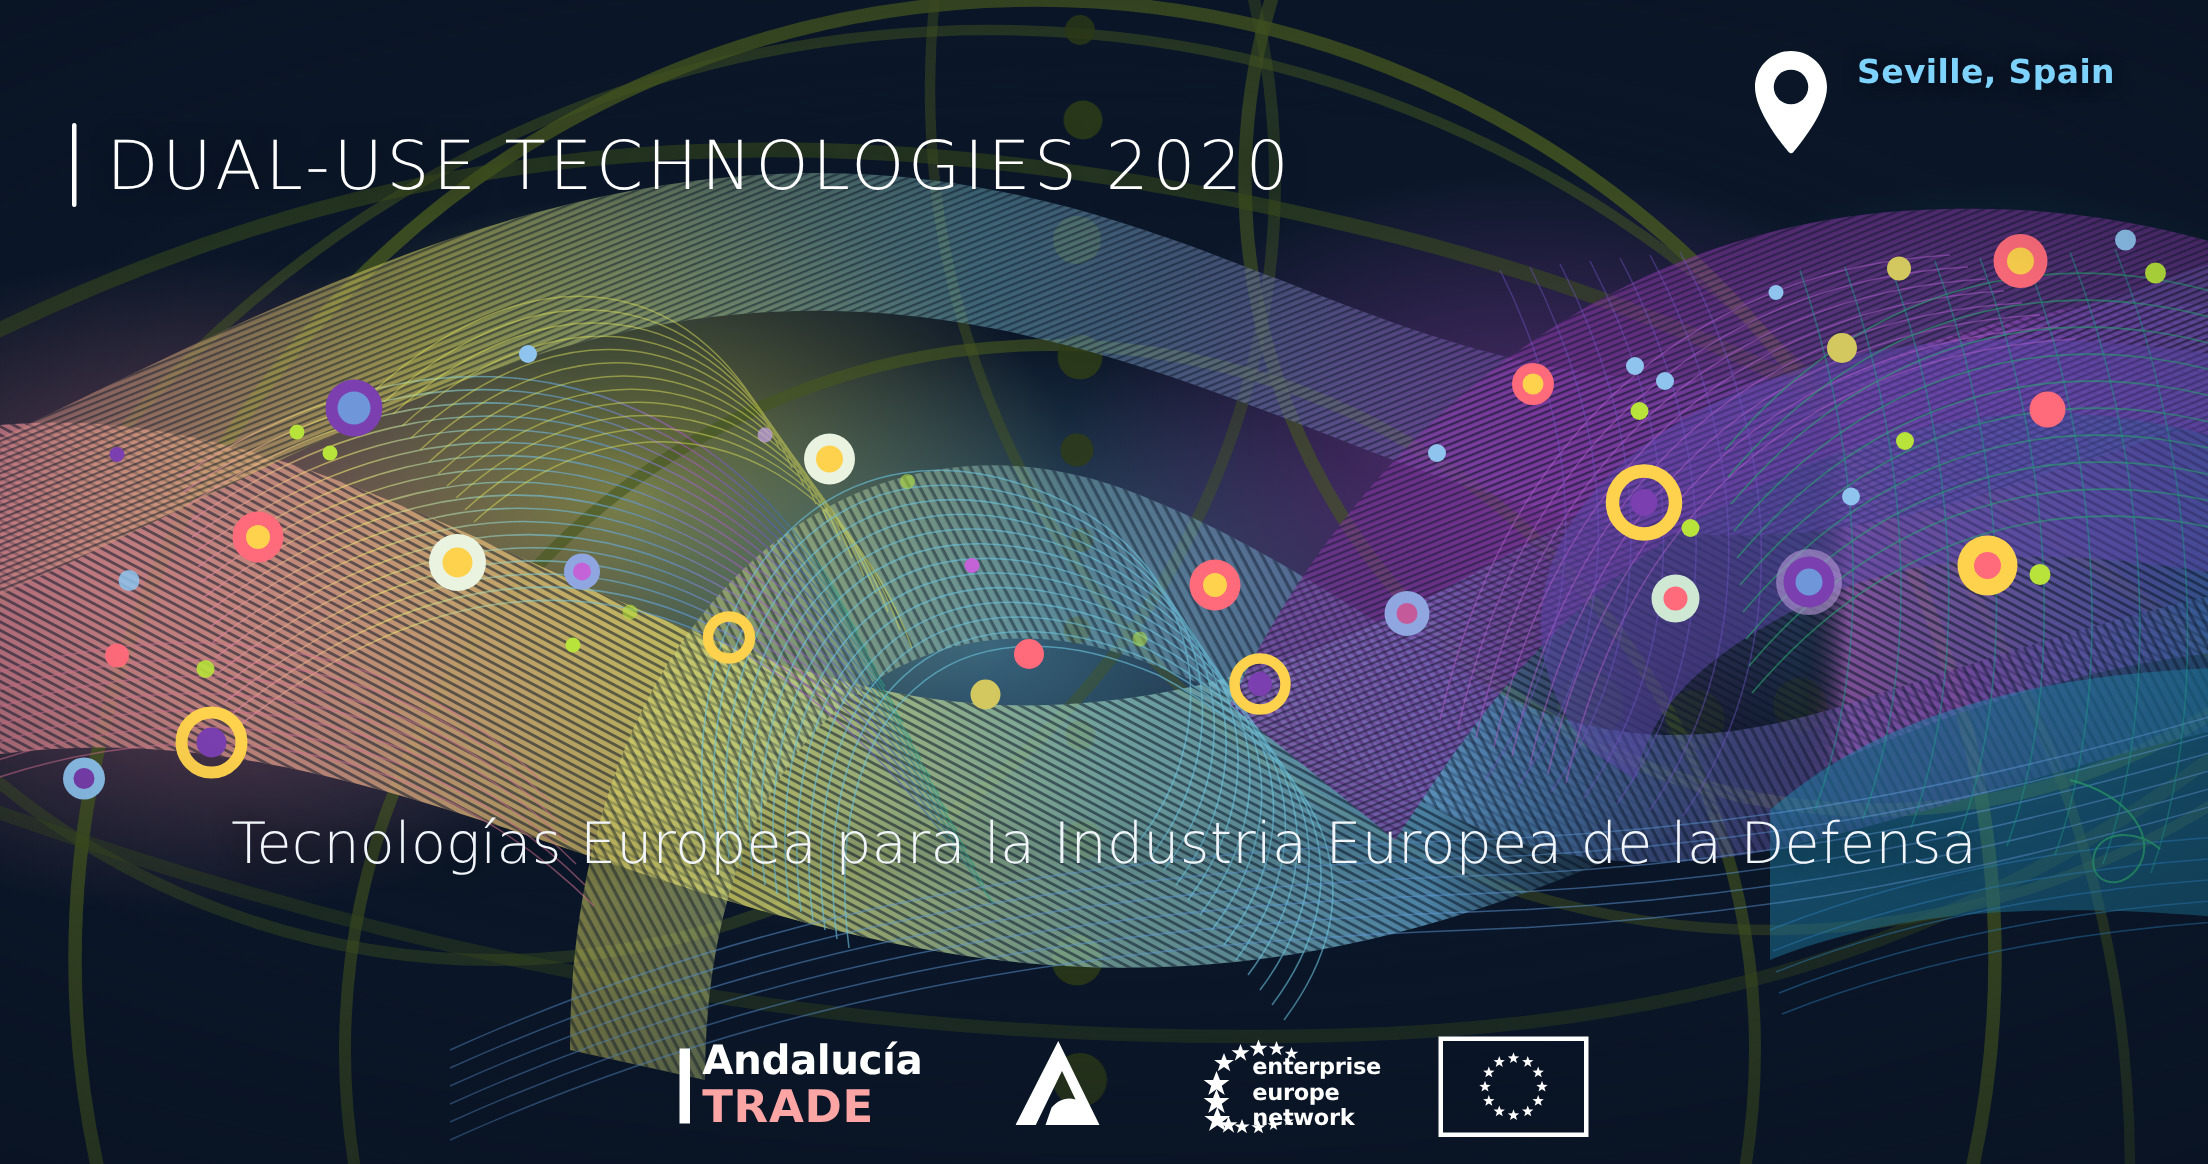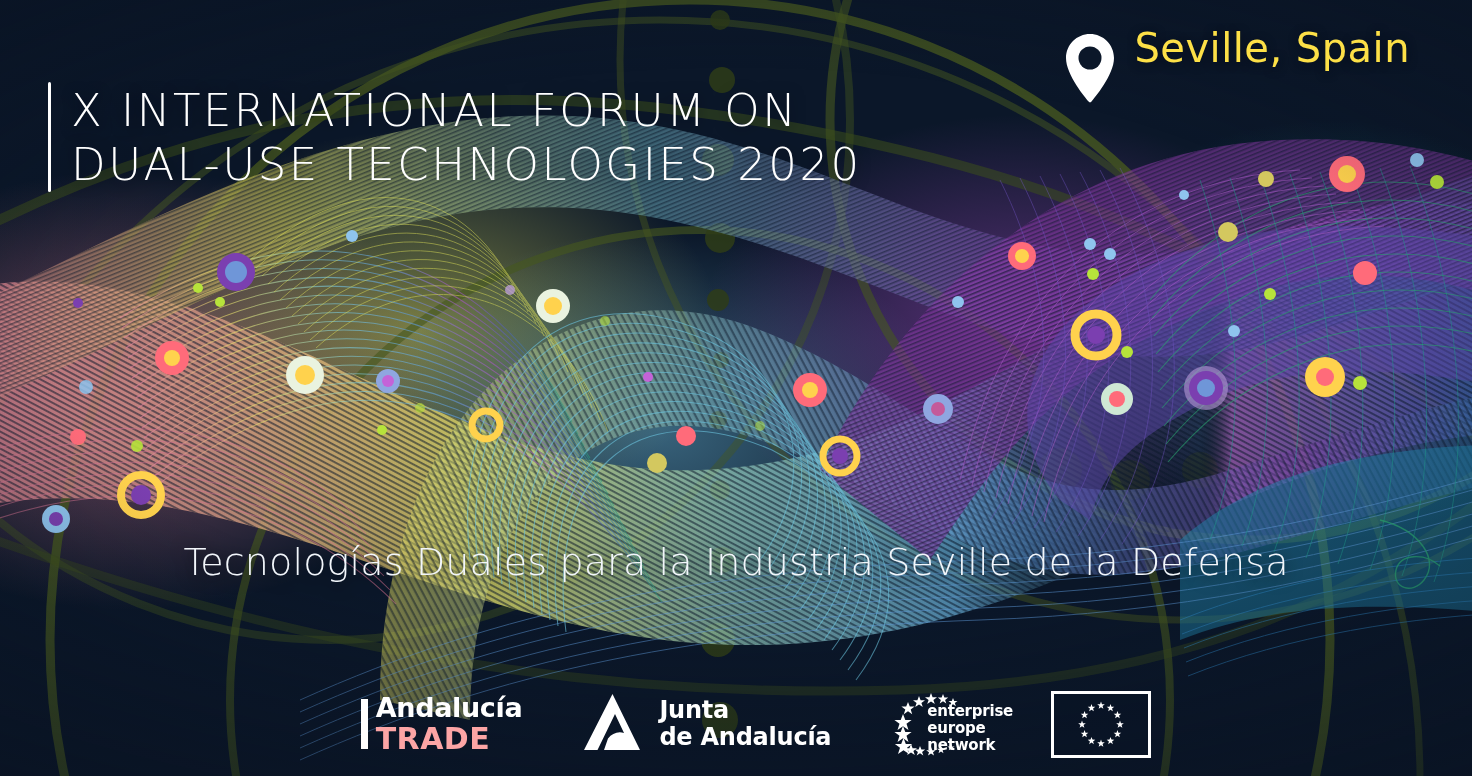--- a/index.html
+++ b/index.html
@@ -42,25 +42,25 @@
     text-shadow:0 2px 14px rgba(5,10,20,.55);
   }
 
   .meta{
     position:absolute; right:62px; top:28px;
     display:flex; align-items:flex-start; gap:16px;
   }
   .pin{ margin-top:4px; }
   .meta-text div{
     font-family:"DejaVu Sans", sans-serif;
-    font-weight:400;
-    font-size:40px;
+    font-weight:700;
+    font-size:22px;
     line-height:41px;
     letter-spacing:.012em;
-    color:#fde047;
+    color:#7dd3fc;
     white-space:nowrap;
     text-shadow:0 2px 10px rgba(5,10,20,.6);
   }
 
   .subtitle{
     position:absolute; left:0; right:0; top:540px;
     text-align:center;
     font-family:"DejaVu Sans", sans-serif;
     font-weight:300;
     font-size:38px;
@@ -483,59 +483,54 @@
         </g>
 
       </g>
     </svg>
     <div class="vignette"></div>
   </div>
 
   <div class="title-block">
     <div class="title-rule"></div>
     <div class="title-lines">
-      <div>X INTERNATIONAL FORUM ON</div>
       <div>DUAL-USE TECHNOLOGIES 2020</div>
     </div>
   </div>
 
   <div class="meta">
     <span class="pin">
       <svg width="56" height="76" viewBox="0 0 56 76" aria-hidden="true">
         <path d="M28 2C14.7 2 4 12.7 4 26c0 17 20 40.5 22.6 43.5a1.9 1.9 0 0 0 2.9 0C32 66.5 52 43 52 26 52 12.7 41.3 2 28 2Z" fill="#ffffff"></path>
         <circle cx="28" cy="26" r="11.5" fill="#0b1729"></circle>
       </svg>
     </span>
     <div class="meta-text">
       <div>Seville, Spain</div>
     </div>
   </div>
 
-  <div class="subtitle">Tecnologías Duales para la Industria Seville de la Defensa</div>
+  <div class="subtitle">Tecnologías Europea para la Industria Europea de la Defensa</div>
 
   <div class="logos">
 
     <div class="logo trade">
       <div class="bar"></div>
       <div class="tx">
         <div class="l1">Andalucía</div>
         <div class="l2">TRADE</div>
       </div>
     </div>
 
     <div class="logo junta">
       <span>
         <svg width="62" height="58" viewBox="0 0 62 58" aria-hidden="true">
           <path d="M28.5 1 L0 57 L13.5 57 L31 21 L40 40 C34 38 28 40.5 24 45.5 L20 57 L56 57 L28.5 1 Z" fill="#ffffff"></path>
         </svg>
       </span>
-      <div class="tx">
-        <div class="l1">Junta</div>
-        <div class="l2">de Andalucía</div>
-      </div>
     </div>
 
     <div class="logo een">
       <span style="position:relative;display:inline-block;width:96px;height:68px;">
         <svg width="96" height="68" viewBox="0 0 96 68" aria-hidden="true" style="position:absolute;inset:0;">
           <g fill="#ffffff">
 
             <polygon points="10,24 12.3,30 18.6,30 13.5,33.8 15.5,40 10,36.2 4.5,40 6.5,33.8 1.4,30 7.7,30"></polygon>
             <polygon points="10,36 12.3,42 18.6,42 13.5,45.8 15.5,52 10,48.2 4.5,52 6.5,45.8 1.4,42 7.7,42"></polygon>
             <polygon points="10.5,48 12.8,54 19.1,54 14,57.8 16,64 10.5,60.2 5,64 7,57.8 1.9,54 8.2,54"></polygon>

